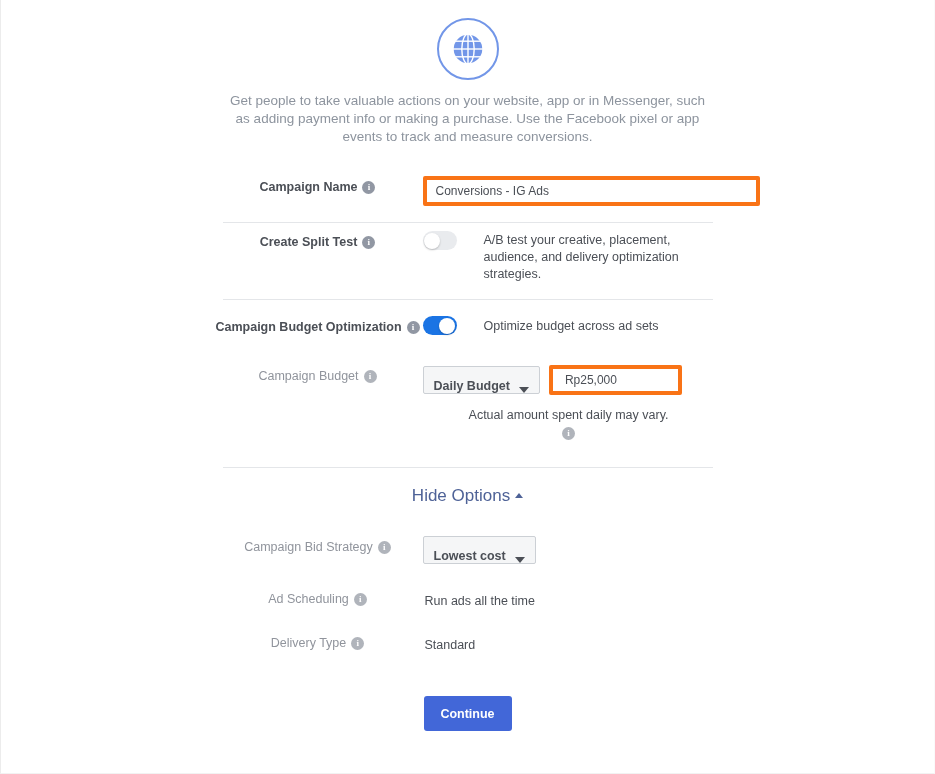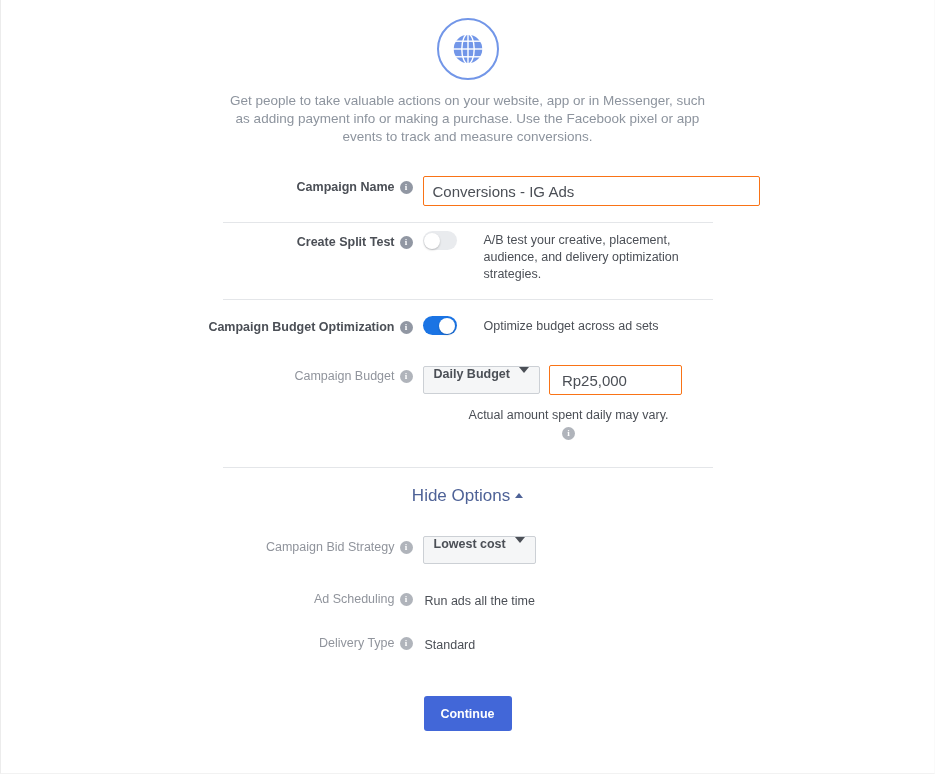--- a/index.html
+++ b/index.html
@@ -65,21 +65,21 @@
   }
 
   .label-col {
     width: 200px;
     flex: 0 0 200px;
     text-align: right;
     padding-right: 10px;
     padding-top: 6px;
     display: flex;
     align-items: center;
-    justify-content: flex-end;
+    justify-content: center;
     gap: 5px;
     white-space: nowrap;
   }
 
   .label-strong {
     font-size: 12.5px;
     font-weight: bold;
     color: #4b4f56;
   }
   .label-muted {
@@ -109,25 +109,25 @@
     flex: 0 0 13px;
     position: relative;
     top: 0px;
   }
   .info-icon.pale { background: #b0b4bb; }
 
   
   .text-input {
     width: 337px;
     height: 30px;
-    border: 1px solid #f97316;
+    border: 4px solid #f97316;
     border-radius: 2px;
     background: #ffffff;
     font-family: "Liberation Sans", sans-serif;
-    font-size: 15px;
+    font-size: 12px;
     color: #4b4f56;
     padding: 0 9px;
     outline: none;
   }
   .text-input.budget {
     width: 133px;
     padding-left: 12px;
   }
 
   
@@ -168,21 +168,21 @@
     line-height: 17px;
     color: #4b4f56;
     padding-top: 1px;
     max-width: 250px;
   }
   .toggle-desc.single { padding-top: 2px; }
 
   
   .dropdown {
     display: inline-flex;
-    align-items: flex-start;
+    align-items: flex-end;
     gap: 9px;
     height: 28px;
     padding: 0 10px;
     background: #f5f6f7;
     border: 1px solid #ccd0d5;
     border-radius: 2px;
     font-size: 12.5px;
     font-weight: bold;
     color: #4b4f56;
     cursor: pointer;

